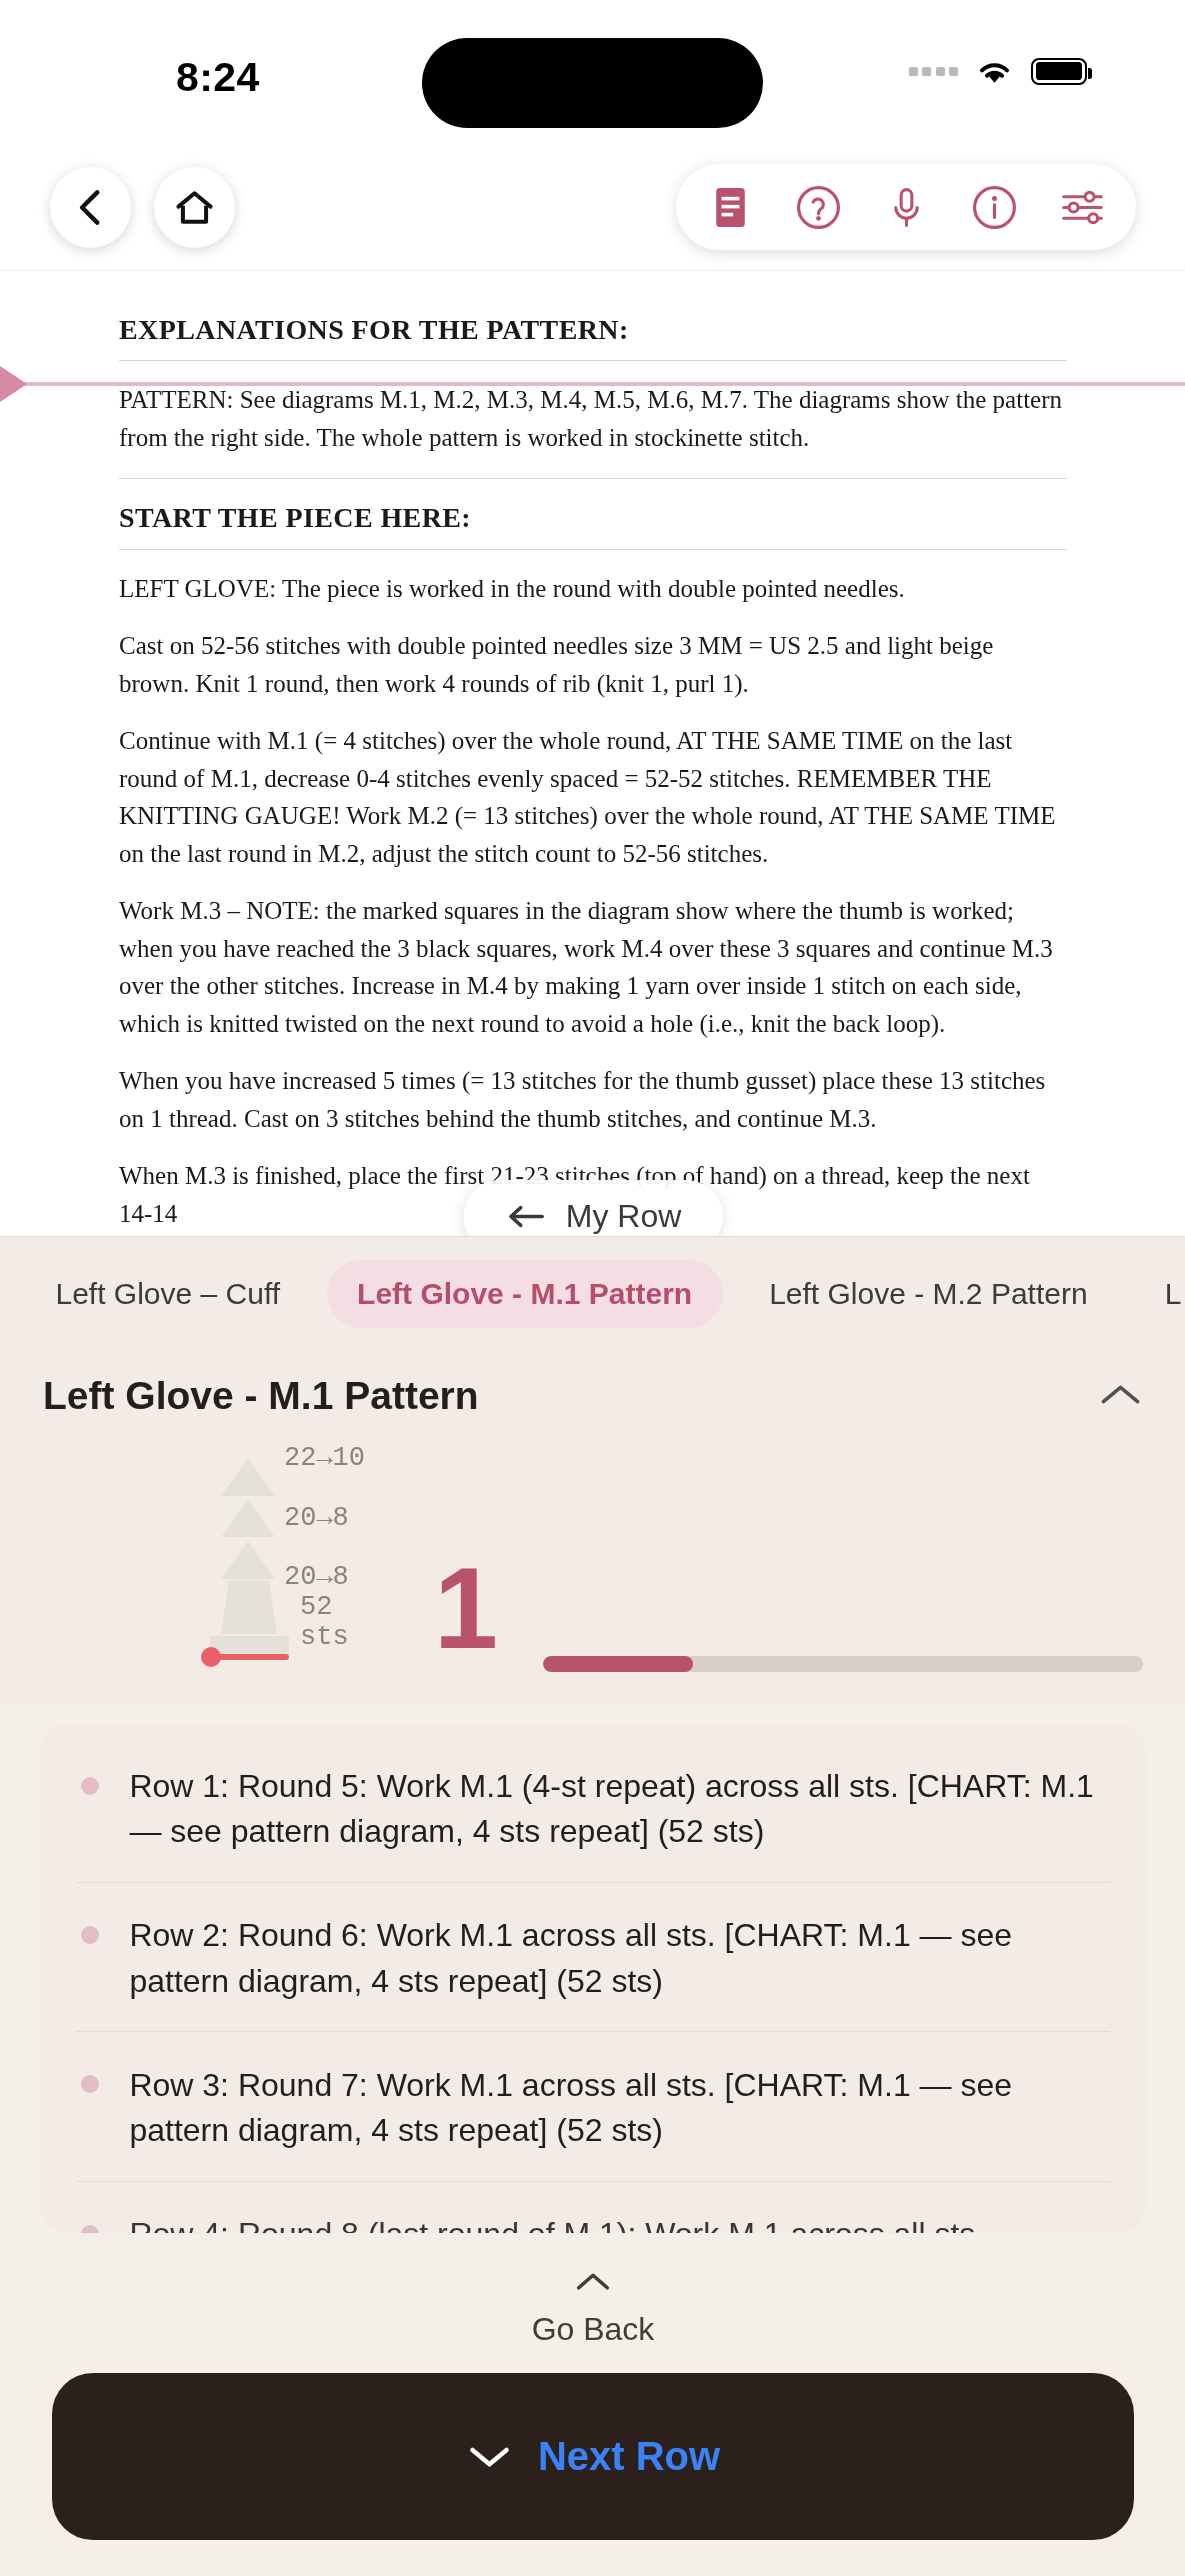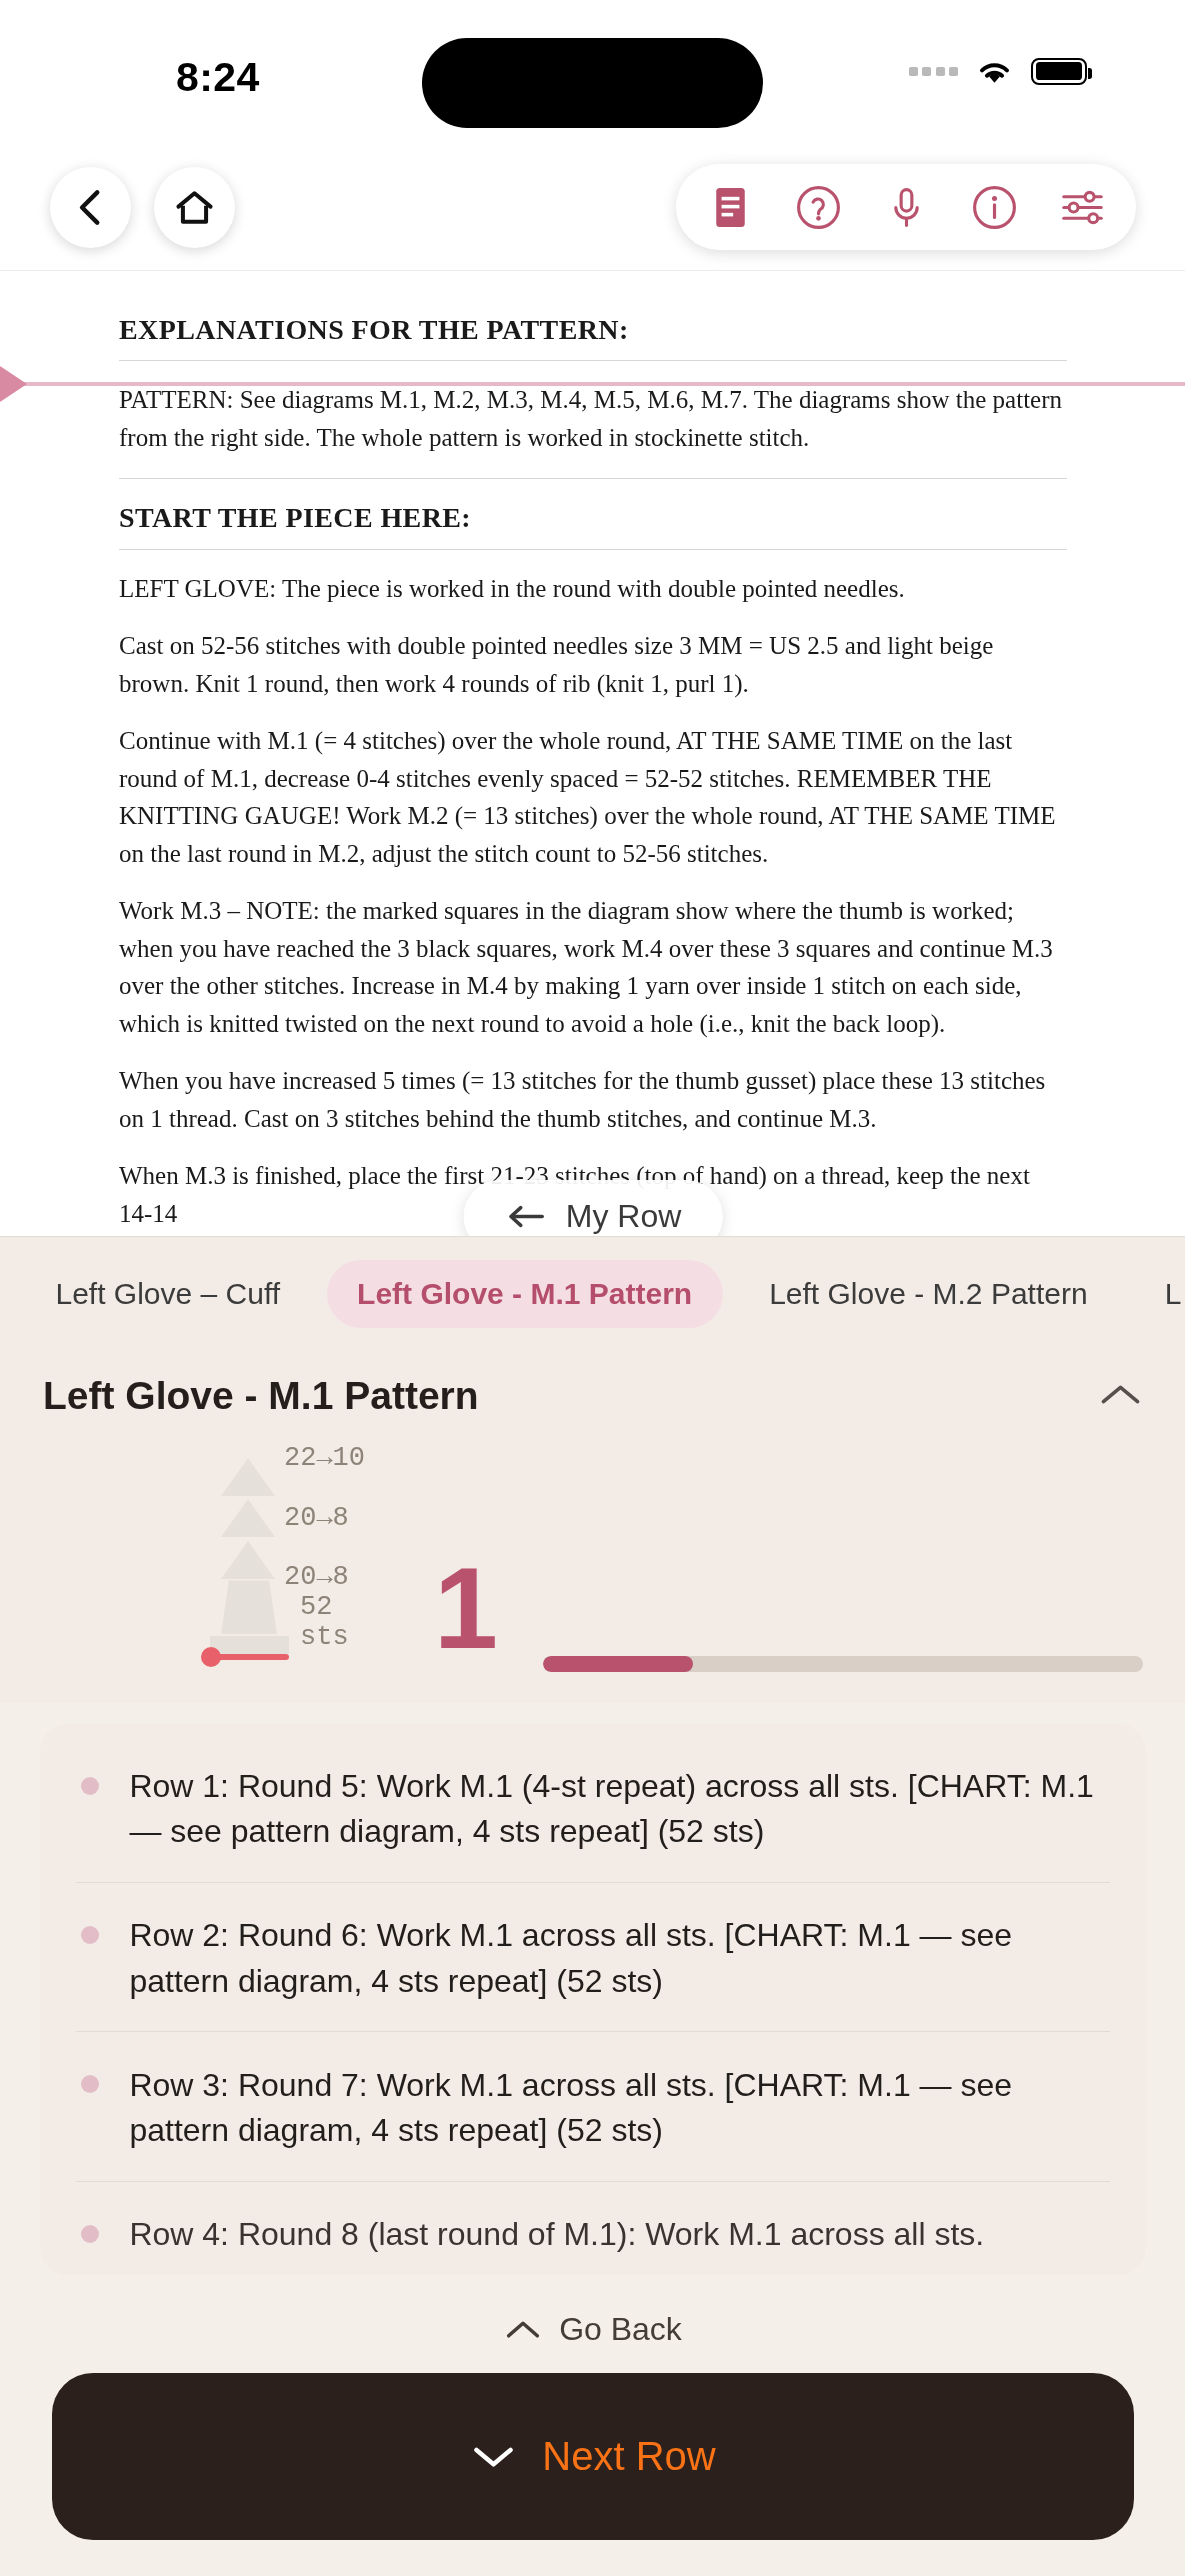--- a/index.html
+++ b/index.html
@@ -292,30 +292,31 @@
   
   .bottom {
     flex: 0 0 auto;
     background: #f5efe9;
     padding: 23.4px 52px 36px 52px;
   }
   .go-back {
     display: flex; align-items: center; justify-content: center;
     gap: 17px; font-size: 32px; color: #443d37;
     padding: 12.6px 0 25px 0;
+    flex-direction: column;
   }
   .next-row {
     height: 167px;
     background: #2b201c;
     border-radius: 41px;
     display: flex; align-items: center; justify-content: center;
     gap: 25px;
-    color: #f97316;
+    color: #3b82f6;
     font-size: 40px;
-    font-weight: normal;
+    font-weight: bold;
   }
 </style>
 </head>
 <body>
 
 <div class="phone">
 
   <div class="status-bar">
     <div class="status-time">8:24</div>
     <div class="dynamic-island"></div>

